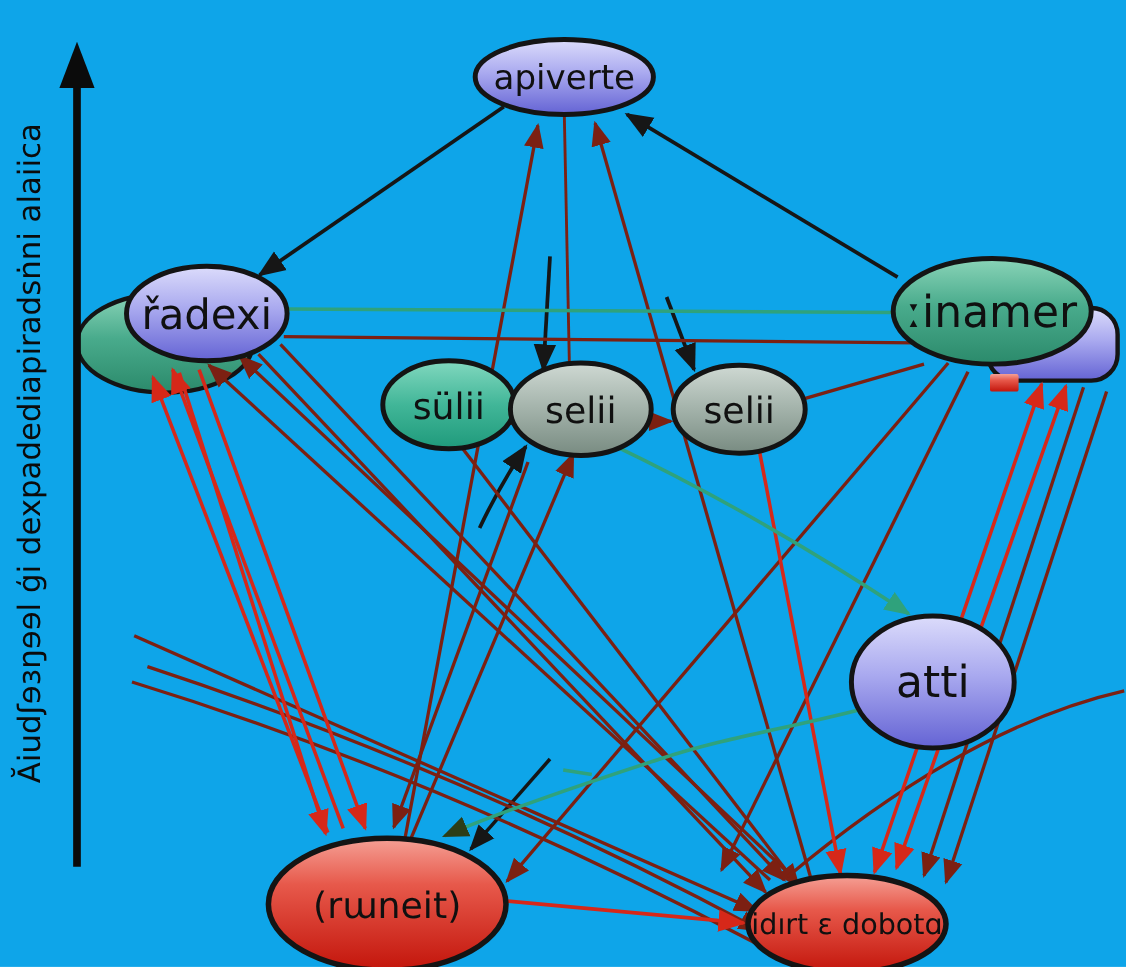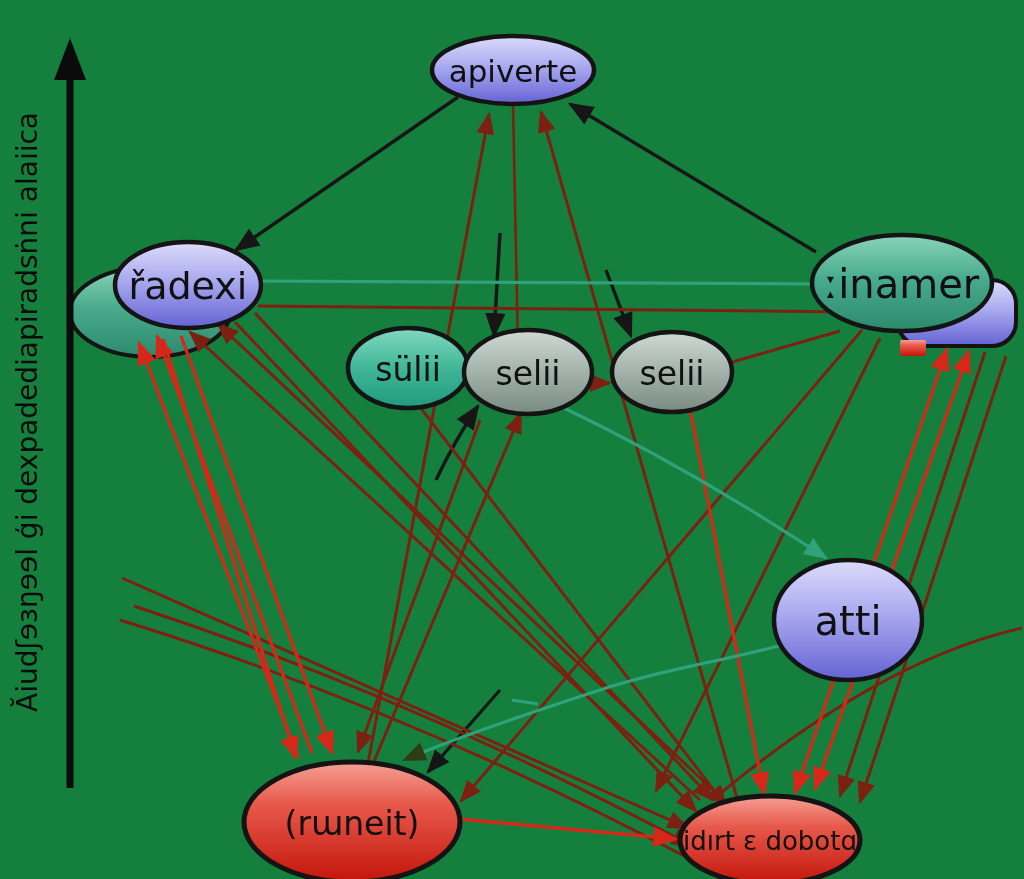--- a/index.html
+++ b/index.html
@@ -1,16 +1,16 @@
 <!DOCTYPE html>
 <html><head>
 <meta charset="utf-8">
 <style>
   html,body{margin:0;padding:0;background:#fff;}
-  .stage{position:relative;width:1024px;height:879px;background:#15803d;overflow:hidden;
+  .stage{position:relative;width:1024px;height:879px;background:#0ea5e9;overflow:hidden;
          font-family:"DejaVu Sans",sans-serif;}
   .axis-label{position:absolute;left:27px;top:412px;transform:translate(-50%,-50%) rotate(-90deg);
               white-space:nowrap;font-size:28px;color:#0b0b0b;letter-spacing:0px;
               font-family:"DejaVu Sans",sans-serif;}
   svg text{font-family:"DejaVu Sans",sans-serif;fill:#101010;}
 </style>
 </head>
 <body>
 
 <div class="stage">

